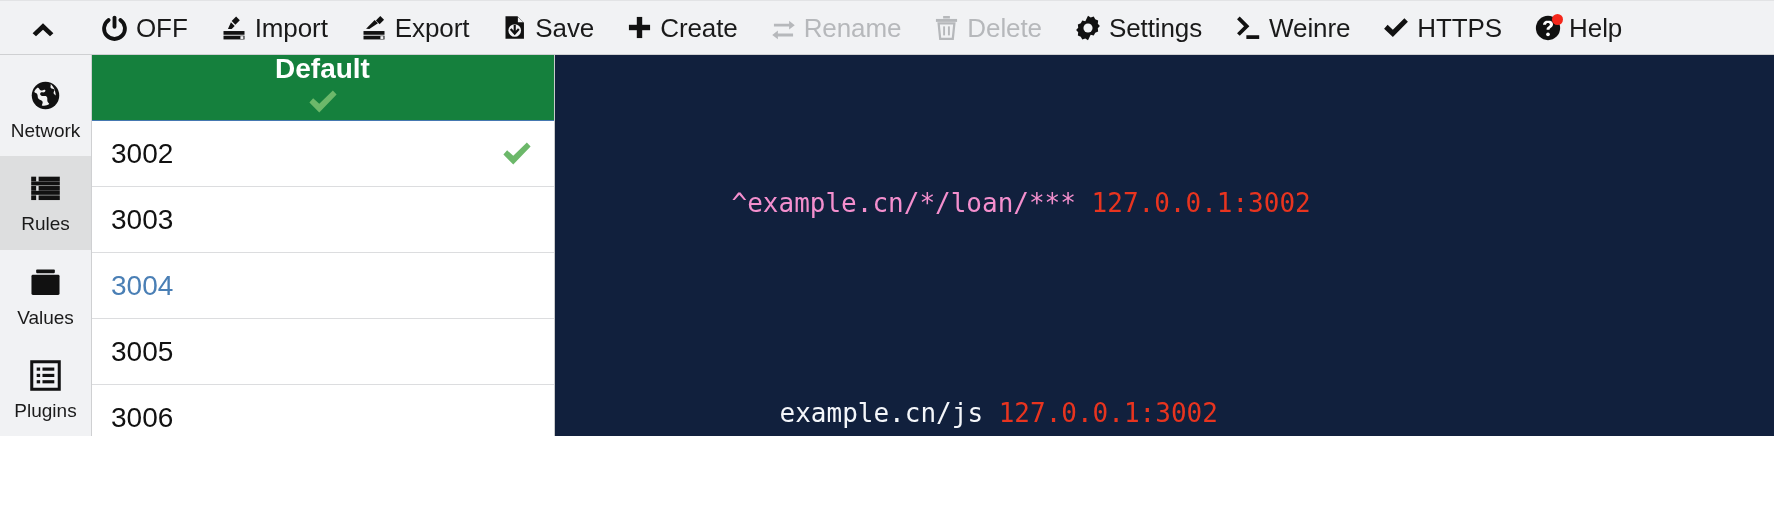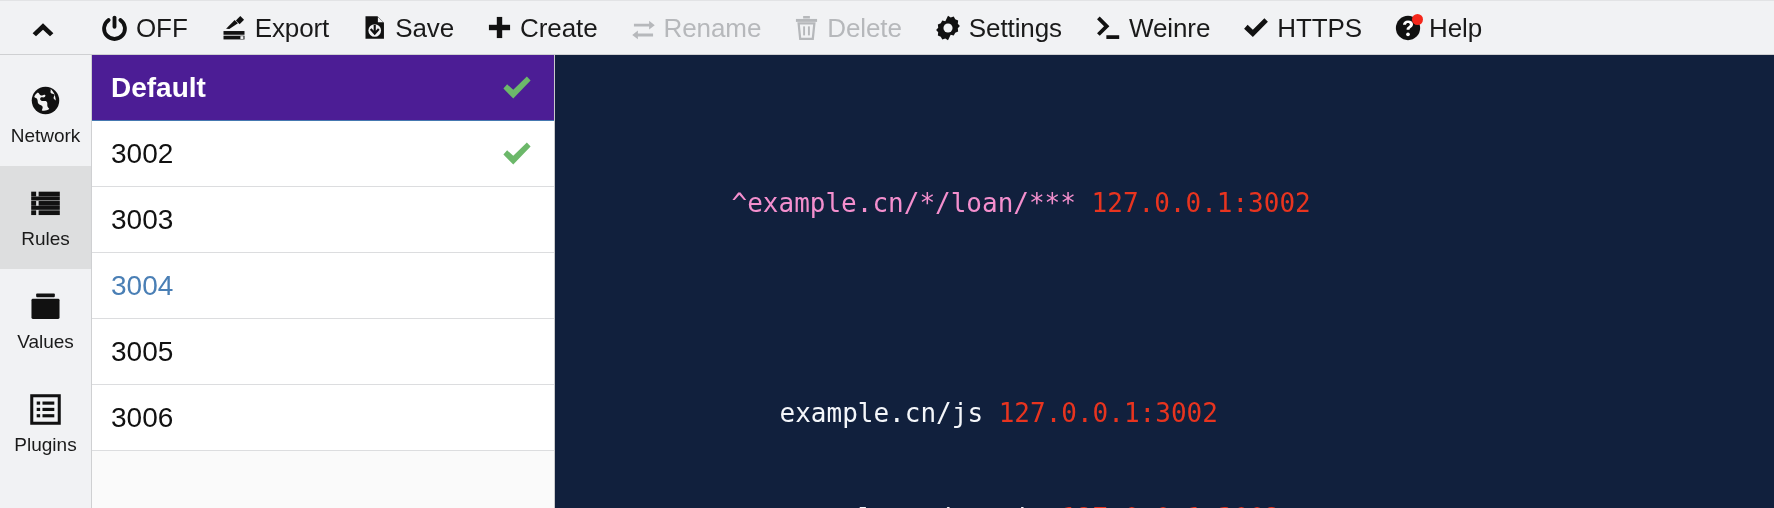--- a/index.html
+++ b/index.html
@@ -7,21 +7,21 @@
   html, body {
     width: 1774px; height: 508px;
     overflow: hidden;
     background: #ffffff;
     font-family: "Liberation Sans", sans-serif;
     -webkit-font-smoothing: antialiased;
   }
 
   #app {
     width: 1774px;
-    height: 508px;
+    height: 436px;
     display: flex;
     flex-direction: column;
     position: relative;
   }
 
   
   .toolbar {
     height: 55px;
     flex: 0 0 55px;
     background: #f1f2f4;
@@ -113,21 +113,21 @@
   }
   .rule-name {
     font-size: 28px;
     color: #111111;
     flex: 1 1 auto;
     line-height: 1;
     white-space: nowrap;
     overflow: hidden;
     text-overflow: ellipsis;
   }
-  .rule-row.selected { background: #4c1d95; border-bottom-color: #4578b0; }
+  .rule-row.selected { background: #15803d; border-bottom-color: #4578b0; flex-direction: column; }
   .rule-row.selected .rule-name { color: #ffffff; font-weight: bold; }
   .rule-row.linked .rule-name { color: #4a7fb5; }
   .rule-check { width: 34px; flex: 0 0 34px; display: flex; justify-content: center; }
   .rule-check svg { display: block; }
   .rule-check.hidden { visibility: hidden; }
   .rules-filler { flex: 1 1 auto; background: #fafafa; border-top: 0; }
 
   
   .editor {
     flex: 1 1 auto;
@@ -176,20 +176,32 @@
     <div class="tb-item">
       <span class="glyph">
         <svg width="29" height="29" viewBox="0 0 24 24">
           <path d="M12 2.2 a1.6 1.6 0 0 1 1.6 1.6 v7.6 a1.6 1.6 0 0 1 -3.2 0 V3.8 A1.6 1.6 0 0 1 12 2.2 Z" fill="#111"></path>
           <path d="M17.6 4.4 a1.6 1.6 0 0 0 -1.8 2.6 A7 7 0 1 1 8.2 7 A1.6 1.6 0 0 0 6.4 4.4 a10.2 10.2 0 1 0 11.2 0 Z" fill="#111"></path>
         </svg>
       </span>
       <span class="tb-label">OFF</span>
     </div>
 
+    <div class="tb-item">
+      <span class="glyph">
+        <svg width="28" height="28" viewBox="0 0 24 24">
+          <path d="M13.8 2.2 L17 5.4 L13.2 9.2 L10 6 Z" fill="#111"></path>
+          <path d="M9.4 7 L12.6 10.2 L10 12.8 H6.8 Z" fill="#111"></path>
+          <rect x="3" y="14.6" width="18" height="3.2" fill="#111"></rect>
+          <rect x="3" y="18.6" width="18" height="3.2" fill="#111"></rect>
+          <rect x="17.5" y="19" width="2.6" height="2.4" fill="#f1f2f4"></rect>
+        </svg>
+      </span>
+      <span class="tb-label">Import</span>
+    </div>
 
     <div class="tb-item">
       <span class="glyph">
         <svg width="28" height="28" viewBox="0 0 24 24">
           <path d="M17.4 1.8 L20.6 5 L16.8 8.8 L13.6 5.6 Z" fill="#111"></path>
           <path d="M5.2 12.6 L12.6 5.2 L15.4 8 L8 12.8 Z" fill="#111"></path>
           <rect x="3" y="14.6" width="18" height="3.2" fill="#111"></rect>
           <rect x="3" y="18.6" width="18" height="3.2" fill="#111"></rect>
           <rect x="17.5" y="19" width="2.6" height="2.4" fill="#f1f2f4"></rect>
         </svg>

